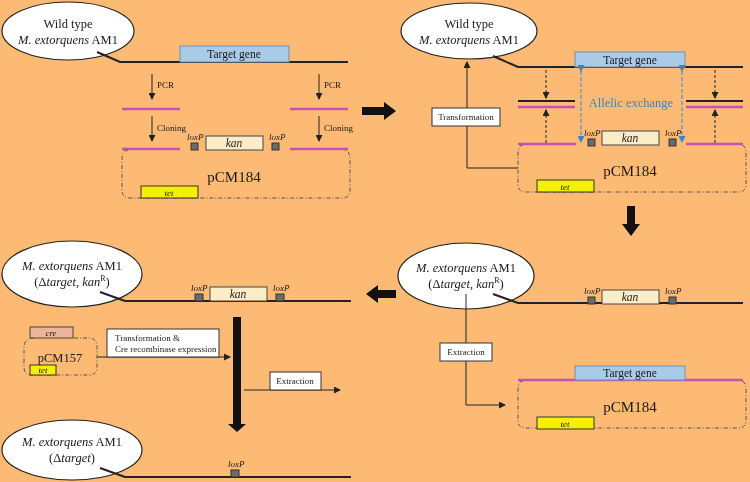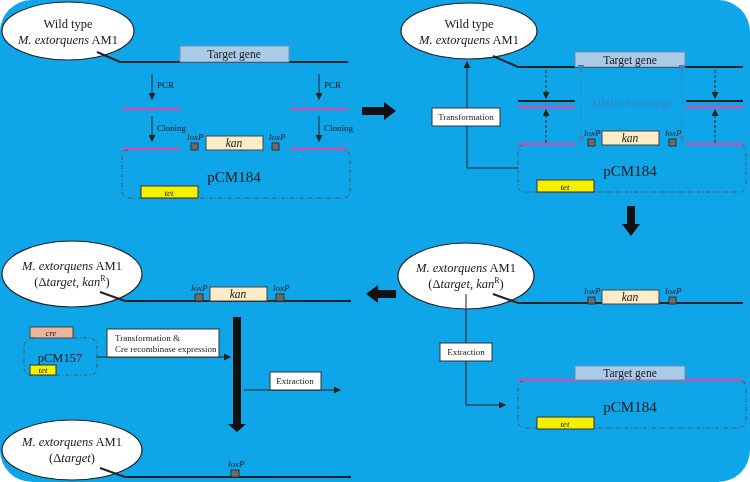--- a/index.html
+++ b/index.html
@@ -1,16 +1,16 @@
 <!DOCTYPE html>
 <html><head>
 <meta charset="utf-8">
 <style>
   html, body { margin: 0; padding: 0; background: #ffffff; }
-  #canvas { position: relative; width: 750px; height: 482px; overflow: hidden; background: #0ea5e9; border-radius: 32px; }
+  #canvas { position: relative; width: 750px; height: 482px; overflow: hidden; background: #fdba74; }
   svg { position: absolute; left: 0; top: 0; }
   text { font-family: "Liberation Serif", "DejaVu Serif", serif; fill: #1a1a1a; }
   .t-ell { font-size: 12.5px; }
   .t-small { font-size: 9px; }
   .t-gene { font-size: 11.5px; }
   .t-plasmid { font-size: 15px; }
   .t-loxp { font-size: 9px; font-style: italic; }
   .t-ital { font-style: italic; }
   .t-blue { fill: #3a86c0; font-size: 12.5px; }
   .dna { stroke: #222; stroke-width: 2; fill: none; }

